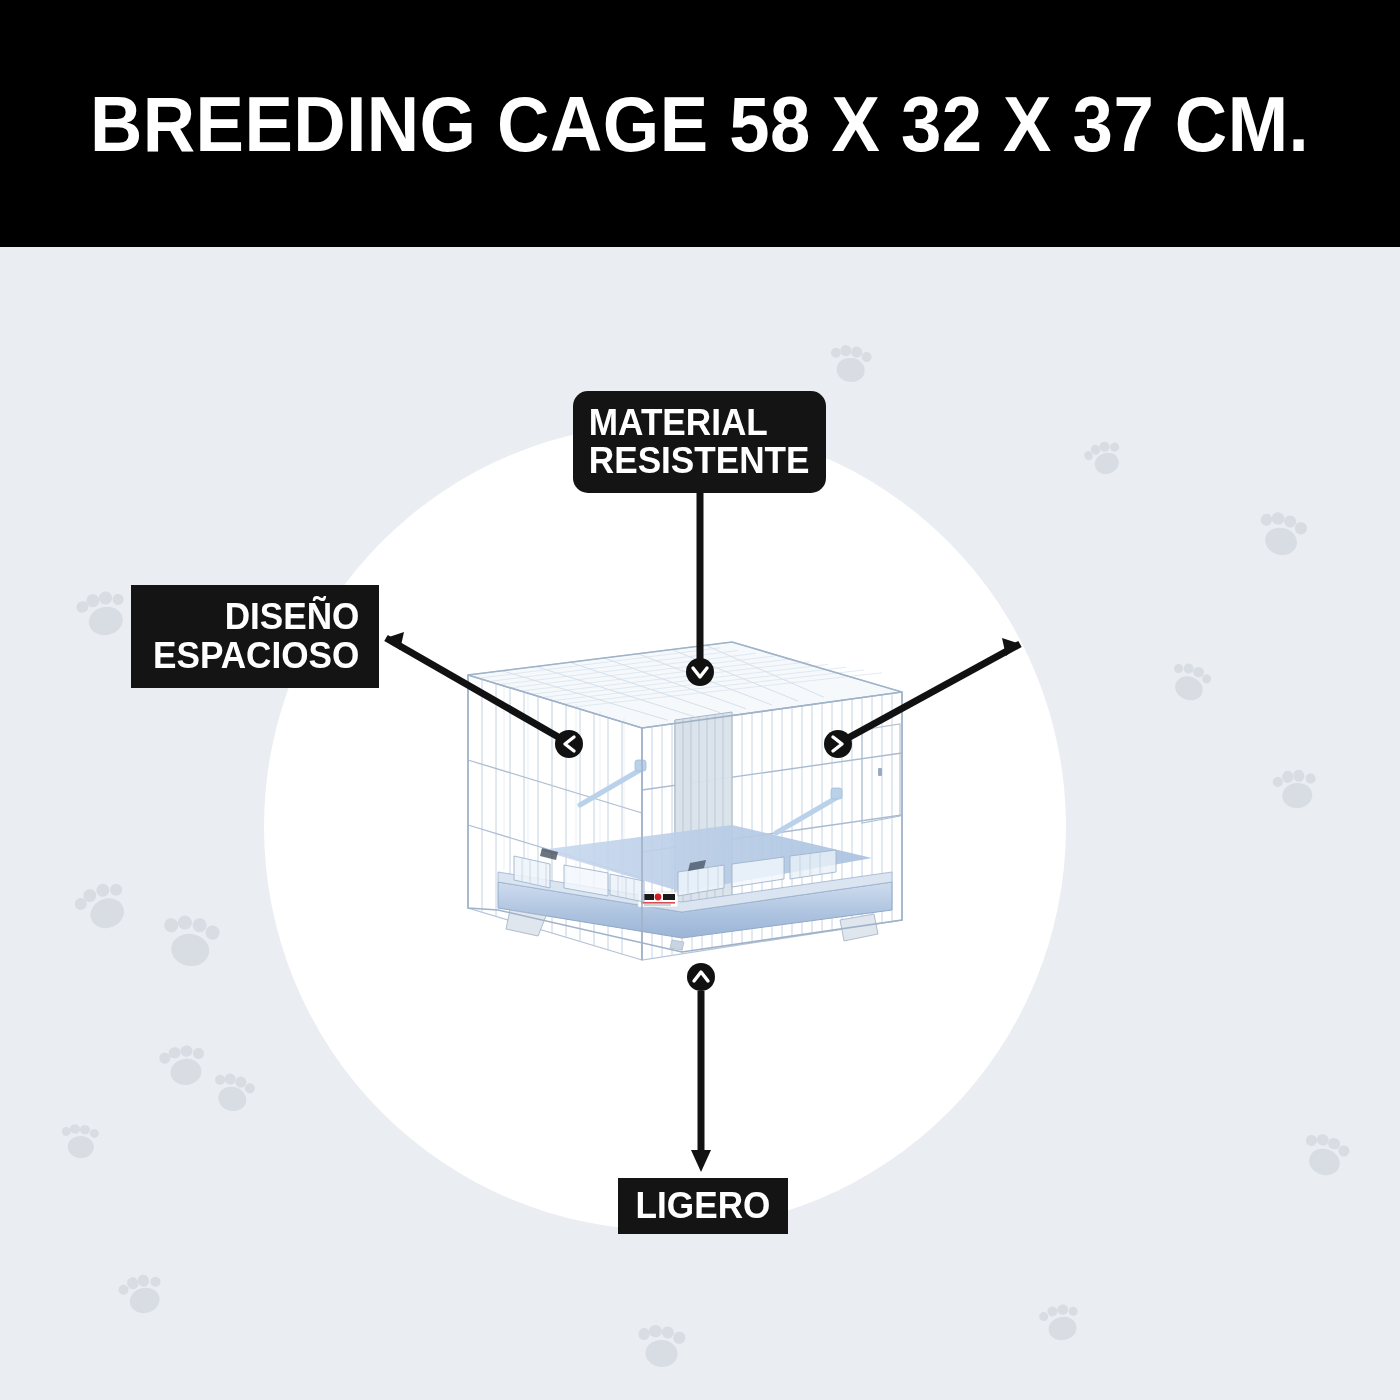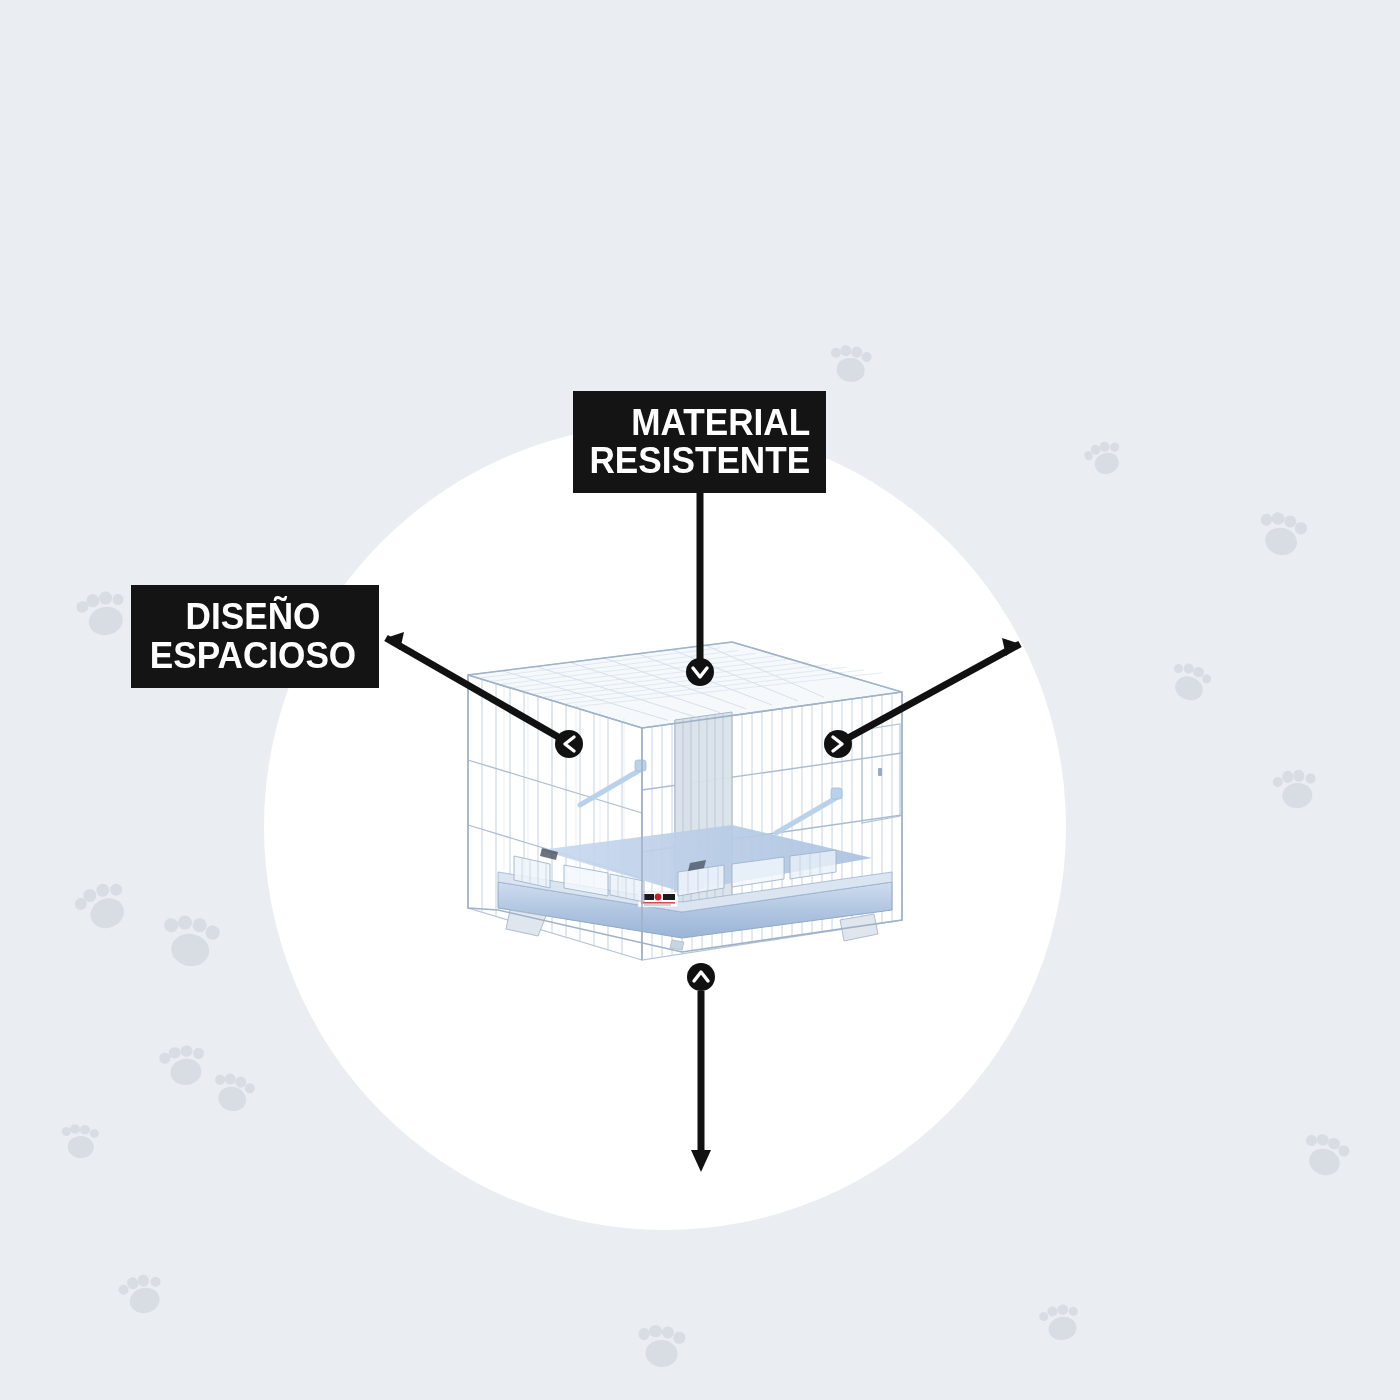--- a/index.html
+++ b/index.html
@@ -37,23 +37,23 @@
 
   
   .label-box{
     position:absolute;background:#141414;color:#fff;
     font-weight:bold;line-height:1.04;
     display:flex;align-items:center;
     box-sizing:border-box;
   }
   .label-box .txt{width:100%;transform:scaleX(.95);transform-origin:center;}
   .lb-material{left:573px;top:391px;width:253px;height:102px;
-     justify-content:center;padding:6px 10px;font-size:37px;text-align:right;}
+     justify-content:center;padding:6px 10px;font-size:37px;text-align:left;border-radius:15px;}
   .lb-diseno{left:131px;top:585px;width:248px;height:103px;
-     justify-content:flex-end;padding:6px 14px 6px 10px;font-size:37px;text-align:center;}
+     justify-content:flex-end;padding:6px 14px 6px 10px;font-size:37px;text-align:right;}
   .lb-facil{left:1026px;top:614px;width:317px;height:56px;
      justify-content:center;padding:4px 10px;font-size:37px;text-align:center;}
   .lb-ligero{left:618px;top:1178px;width:170px;height:56px;
      justify-content:center;padding:4px 10px;font-size:37px;text-align:center;}
 
   .connector{position:absolute;left:0;top:0;width:1400px;height:1400px;pointer-events:none;}
 </style>
 </head>
 <body>
 
@@ -402,30 +402,38 @@
     </g>
 
     <g>
       <circle cx="701" cy="977" r="14" fill="#111"></circle>
       <path d="M694,981 L701,972 L708,981" fill="none" stroke="#fff" stroke-width="3.4" stroke-linecap="round" stroke-linejoin="round"></path>
     </g>
     <line x1="701" y1="991" x2="701" y2="1158" stroke="#111" stroke-width="7"></line>
     <path d="M701,1172 L691,1150 L711,1150 Z" fill="#111"></path>
   </svg>
 
+  <div class="header">
+    <div class="header-title">BREEDING CAGE 58 X 32 X 37 CM.</div>
+  </div>
 
   <div class="label-box lb-material">
     <div class="txt">
       <div>MATERIAL</div>
       <div>RESISTENTE</div>
     </div>
   </div>
 
   <div class="label-box lb-diseno">
     <div class="txt">
       <div>DISEÑO</div>
       <div>ESPACIOSO</div>
     </div>
   </div>
 
 
+  <div class="label-box lb-ligero">
+    <div class="txt">
+      <div>LIGERO</div>
+    </div>
+  </div>
 
 </div>
 
 </body></html>

